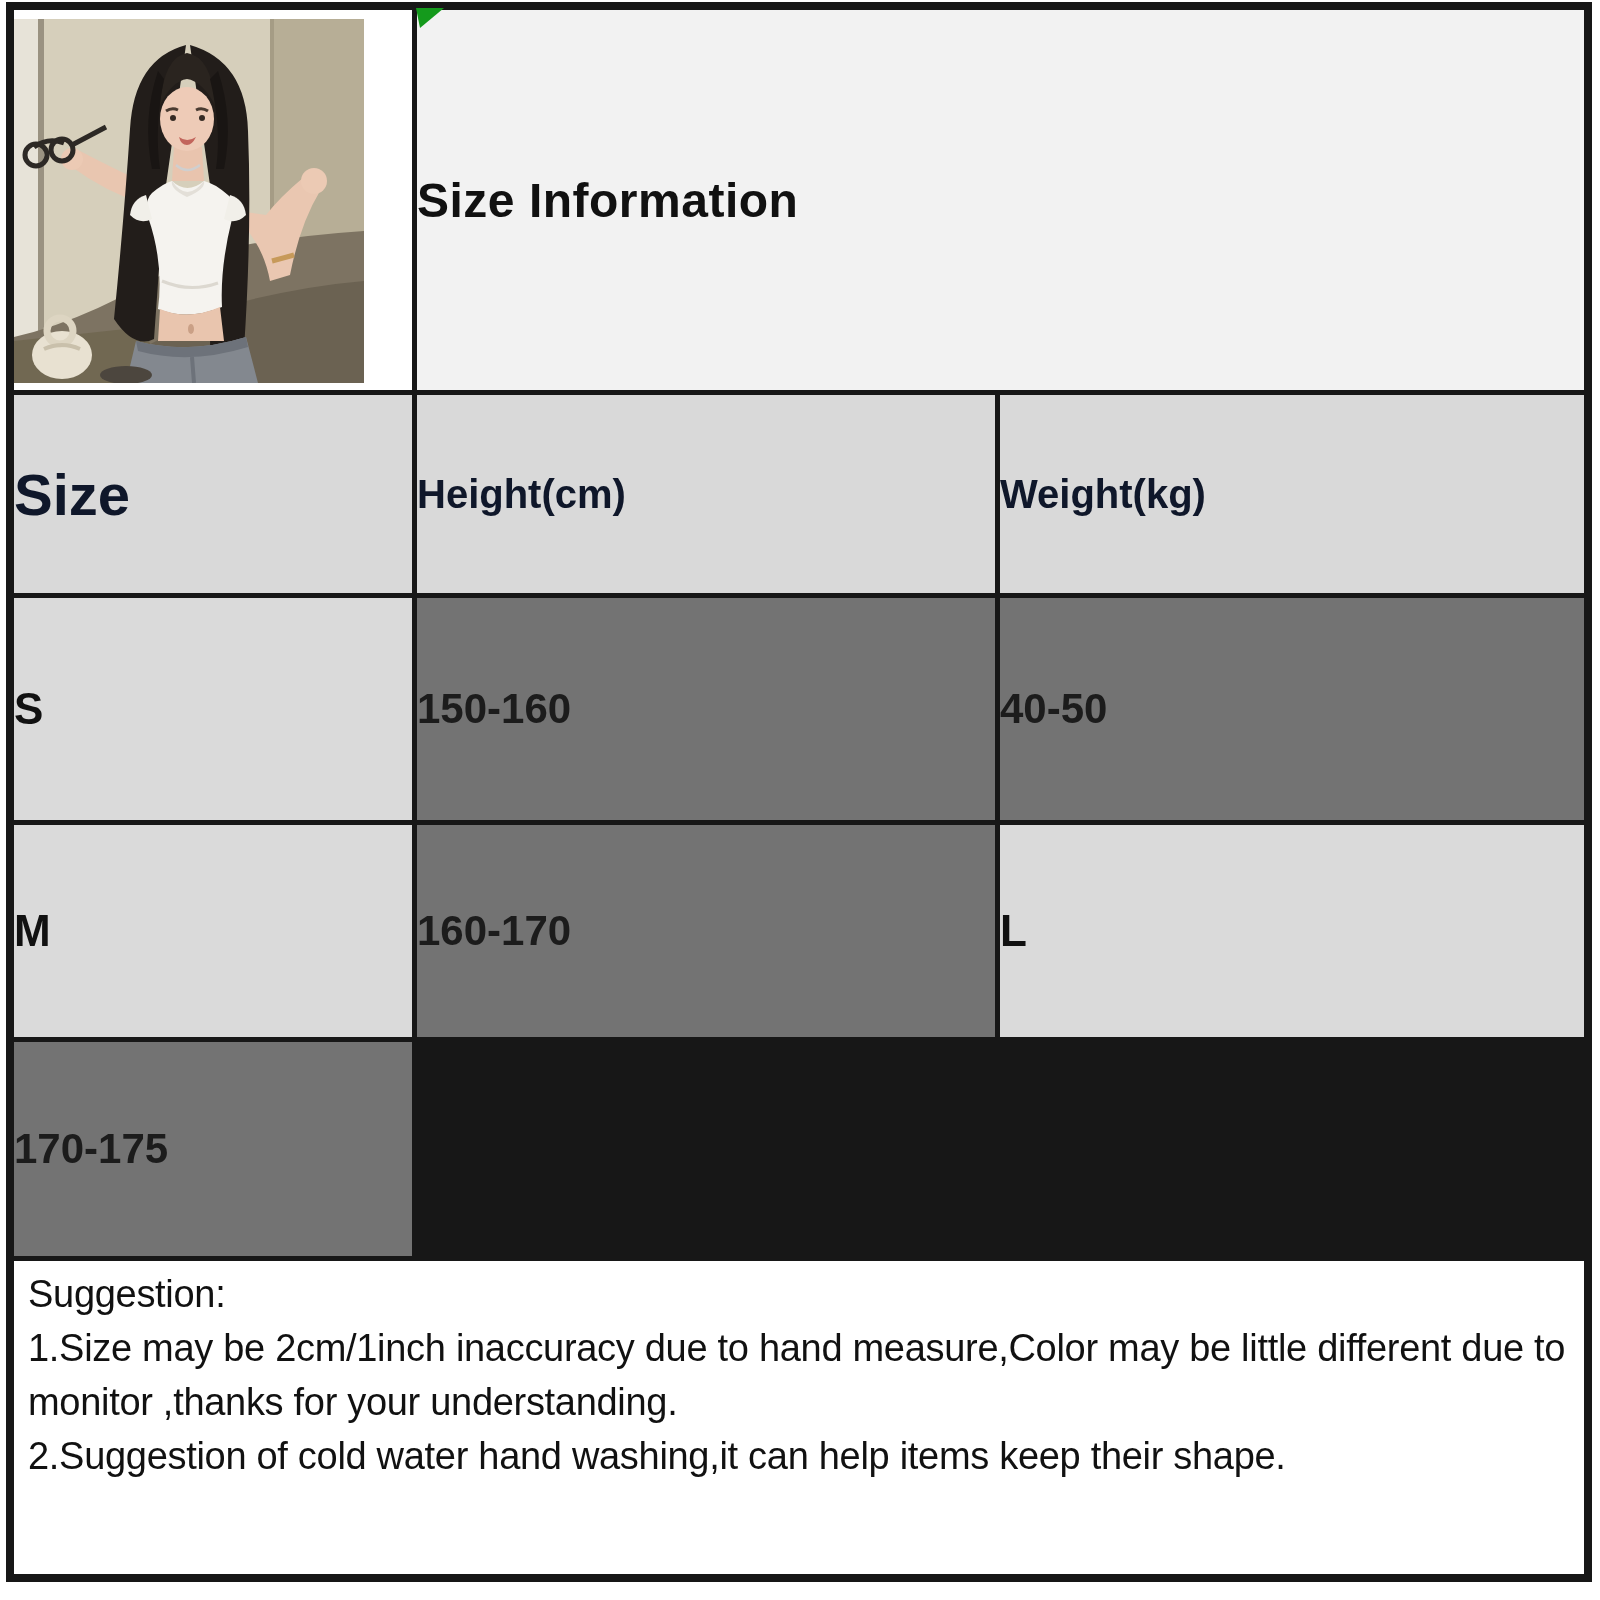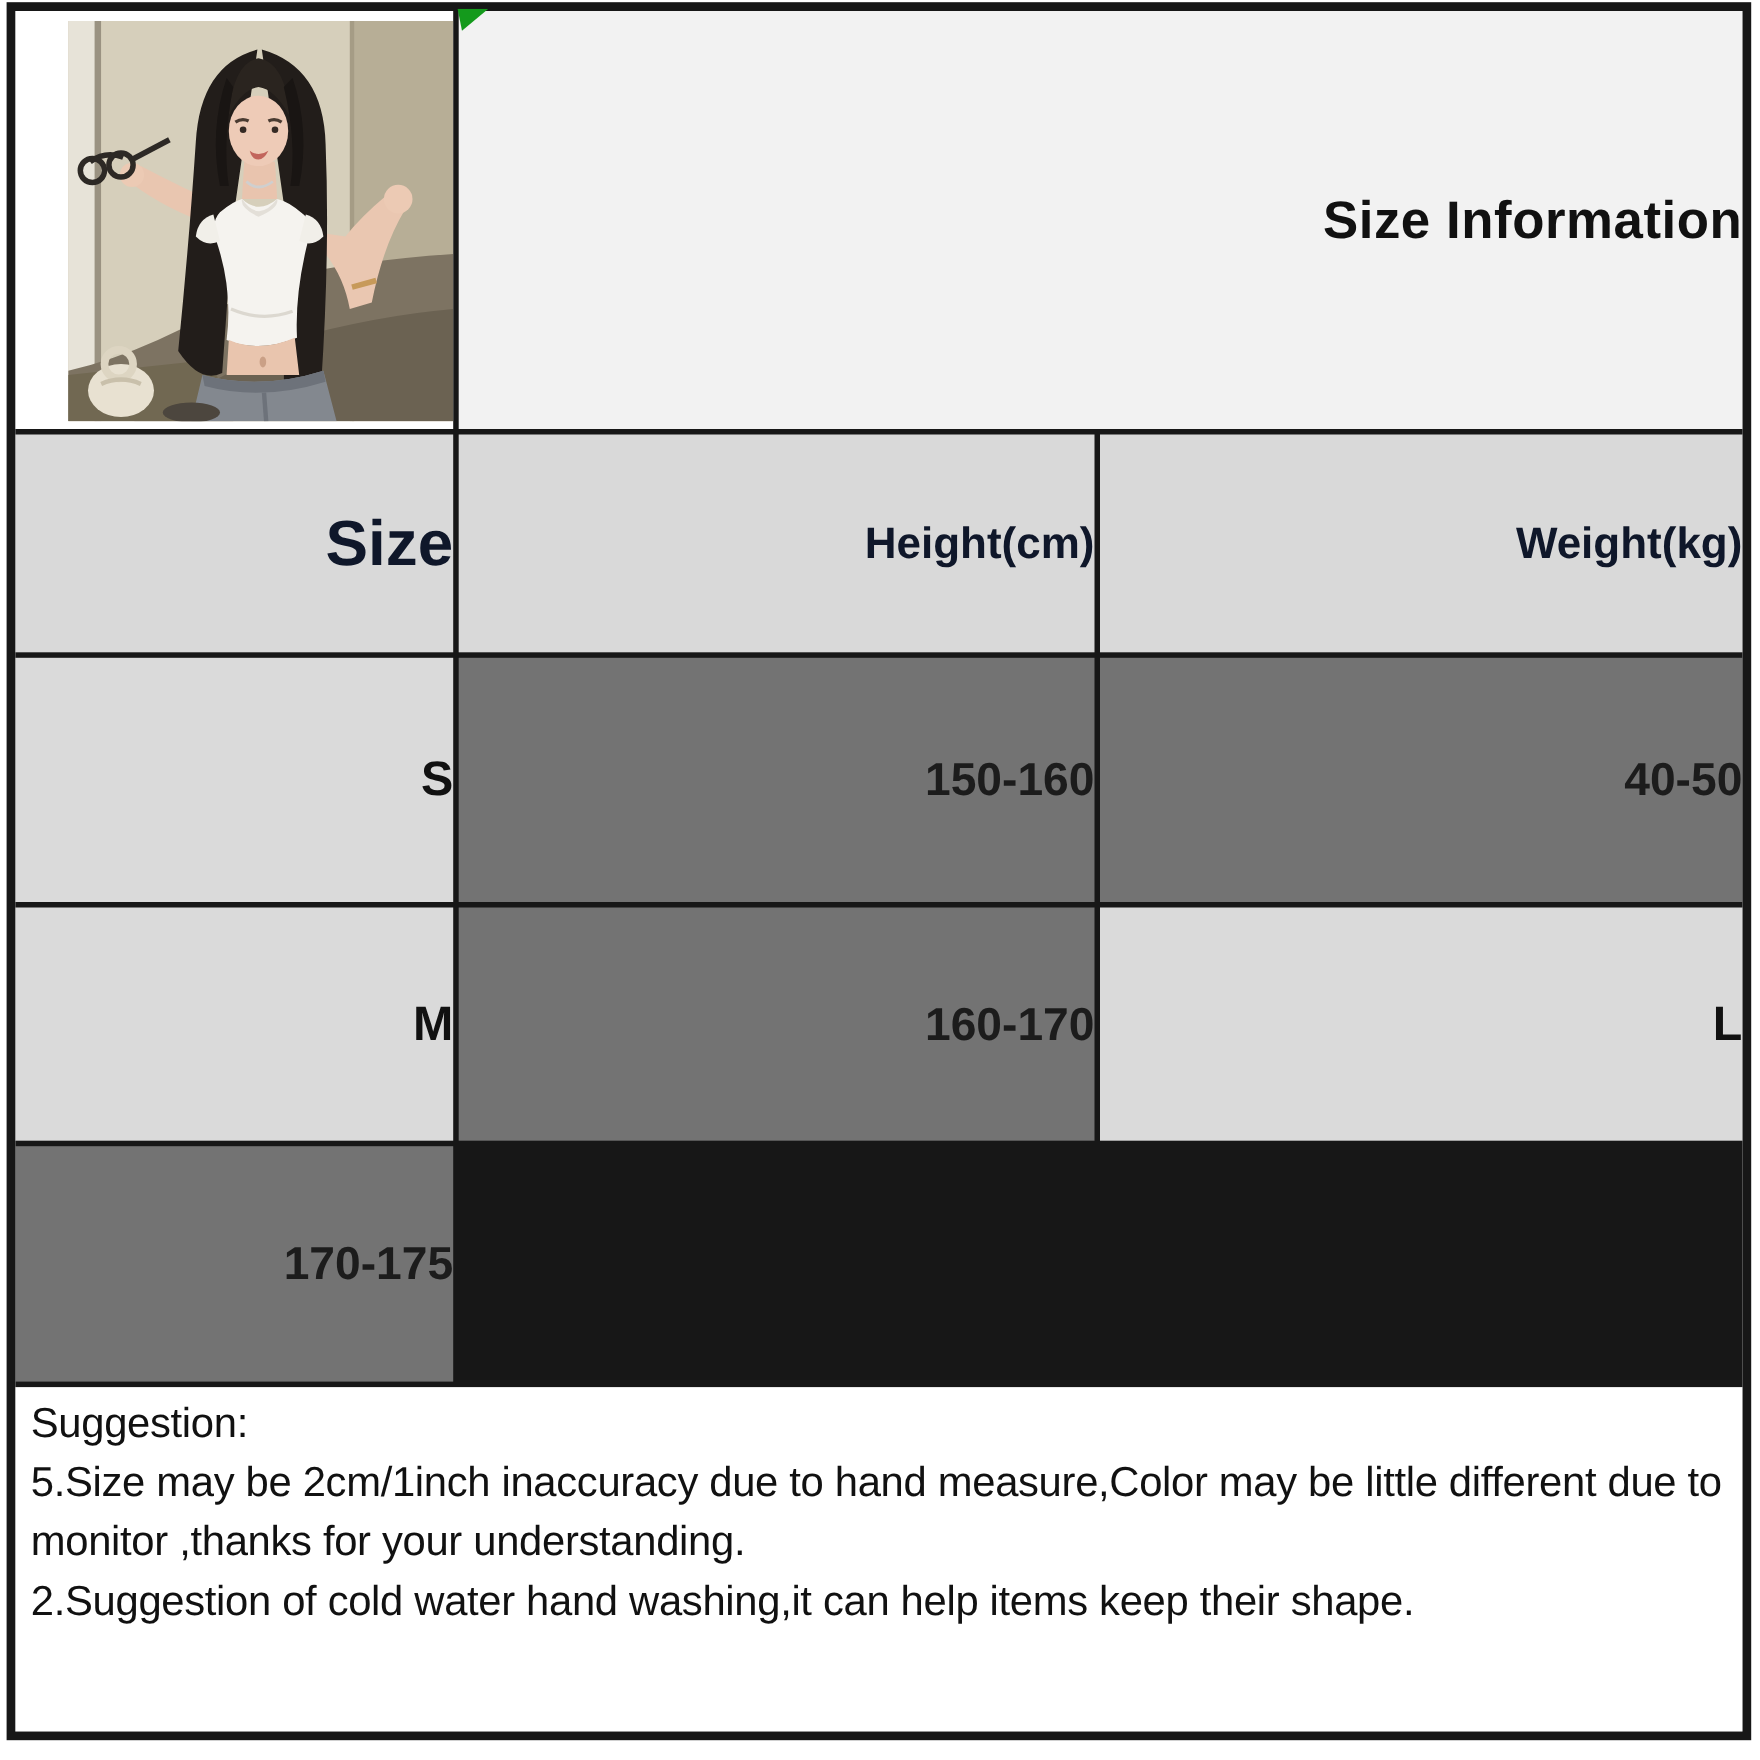--- a/index.html
+++ b/index.html
@@ -21,21 +21,21 @@
   }
   .grid {
     display: grid;
     width: 100%;
     height: 100%;
     grid-template-columns: 398px 578px 1fr;
     grid-template-rows: 380px 198px 222px 212px 214px 1fr;
     gap: 5px;
     background: #171717;
   }
-  .cell { display: flex; align-items: center; justify-content: flex-end; overflow: hidden; }
+  .cell { display: flex; align-items: center; justify-content: flex-start; overflow: hidden; }
   .cell-photo { background: #ffffff; grid-column: 1; grid-row: 1; }
   .cell-title { background: #f2f2f2; grid-column: 2 / 4; grid-row: 1; }
   .page-title {
     font-size: 48px;
     font-weight: bold;
     color: #111111;
     letter-spacing: 0.5px;
   }
   .hdr { background: #d9d9d9; font-weight: bold; color: #0f172a; }
   .hdr-size { font-size: 58px; }
@@ -163,19 +163,19 @@
 
     <div class="cell label-cell">M</div>
     <div class="cell data-cell">160-170</div>
 
     <div class="cell label-cell">L</div>
     <div class="cell data-cell">170-175</div>
 
     <div class="cell-attention">
       <div class="attention-text">
         <p>Suggestion:</p>
-        <p>5.Size may be 2cm/1inch inaccuracy due to hand measure,Color may be little different due to monitor ,thanks for your understanding.</p>
+        <p>1.Size may be 2cm/1inch inaccuracy due to hand measure,Color may be little different due to monitor ,thanks for your understanding.</p>
         <p>2.Suggestion of cold water hand washing,it can help items keep their shape.</p>
       </div>
     </div>
 
   </div>
 </div>
 
 </body></html>

